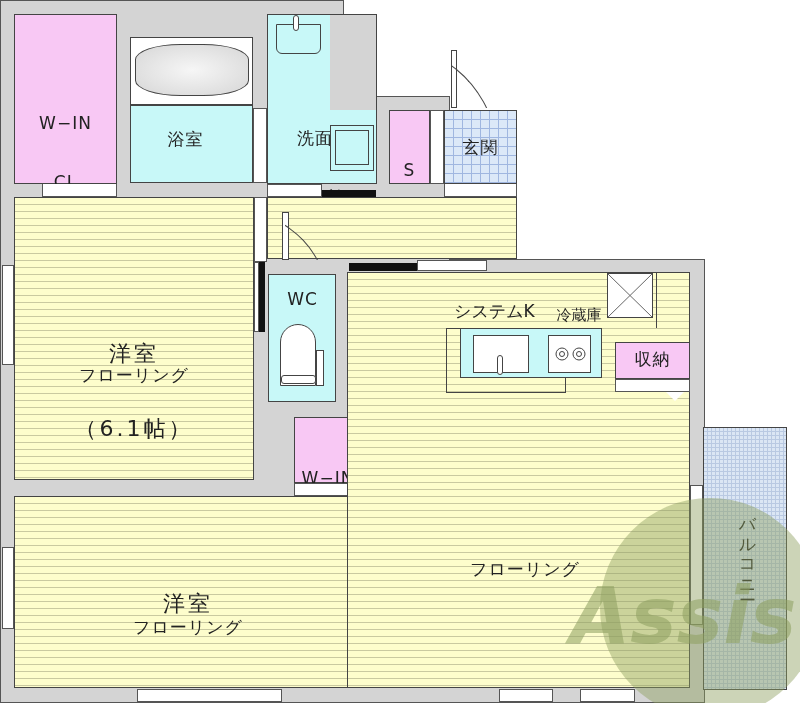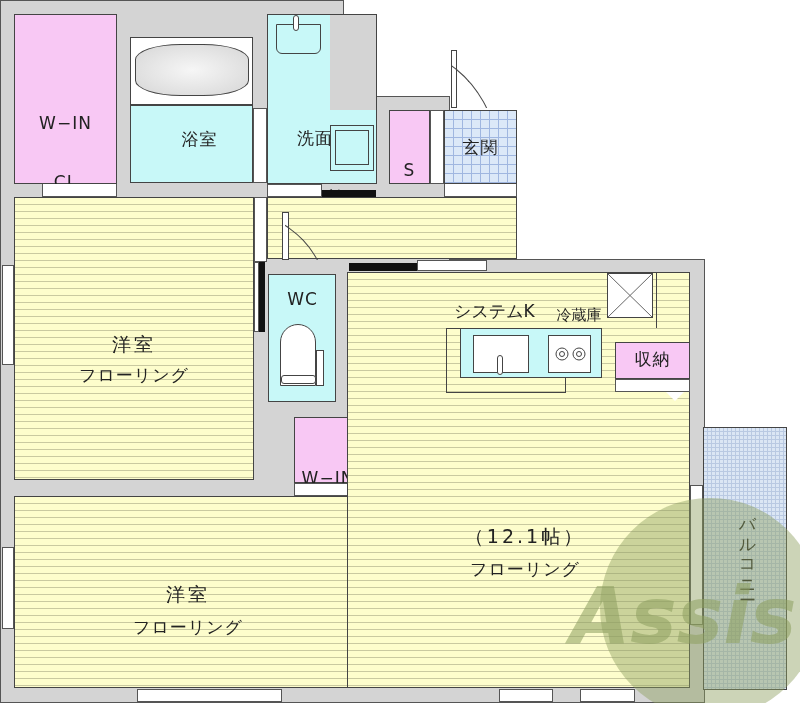--- a/index.html
+++ b/index.html
@@ -21,21 +21,21 @@
       repeating-linear-gradient(to right, transparent 0, transparent 8px, #9fb6e0 8px, #9fb6e0 9px),
       repeating-linear-gradient(to bottom, transparent 0, transparent 8px, #9fb6e0 8px, #9fb6e0 9px);
   }
   .balc {
     background-color: #dbe6f4;
     background-image:
       repeating-linear-gradient(to right, transparent 0, transparent 3px, #b9c9e2 3px, #b9c9e2 4px),
       repeating-linear-gradient(to bottom, transparent 0, transparent 3px, #b9c9e2 3px, #b9c9e2 4px);
   }
   .label { position: absolute; text-align: center; color: #222; line-height: 1.15; white-space: pre; }
-  .lg { font-size: 19px; letter-spacing: 3px; }
+  .lg { font-size: 22px; letter-spacing: 3px; }
   .md { font-size: 17px; letter-spacing: 1px; }
   .sm { font-size: 15px; }
   .win { position: absolute; background: #fff; border: 1px solid #555; }
   .blk { position: absolute; background: #111; }
   .tri-down { position: absolute; width: 0; height: 0; border-left: 9px solid transparent; border-right: 9px solid transparent; border-top: 9px solid #fff; }
   .watermark { position: absolute; pointer-events: none; }
 </style>
 </head>
 <body>
 
@@ -50,21 +50,21 @@
 <div class="label md" style="left:14px;top:75px;width:103px;">
   <div>W−IN</div>
   <div>CL</div>
 </div>
 <div class="win" style="left:42px;top:184px;width:75px;height:13px;border-top:none;"></div>
 <div class="tri-down" style="left:47px;top:197px;border-top-color:#fff;"></div>
 
 <div class="room" style="left:130px;top:37px;width:123px;height:68px;background:#fff;"></div>
 <div class="abs" style="left:135px;top:44px;width:114px;height:52px;border:1px solid #444;border-radius:40%/30%;background:radial-gradient(ellipse at center,#f6f6f6,#d6d6d6);"></div>
 <div class="room aqua" style="left:130px;top:105px;width:123px;height:78px;"></div>
-<div class="label md" style="left:144px;top:130px;width:111px;">浴室</div>
+<div class="label md" style="left:130px;top:130px;width:111px;">浴室</div>
 <div class="win" style="left:253px;top:108px;width:14px;height:75px;"></div>
 
 <div class="room aqua" style="left:267px;top:14px;width:110px;height:170px;"></div>
 <div class="wallnb" style="left:330px;top:15px;width:46px;height:95px;"></div>
 <div class="abs" style="left:276px;top:24px;width:45px;height:30px;border:1px solid #444;background:#c8f8f8;border-radius:0 0 6px 6px;"></div>
 <div class="abs" style="left:293px;top:15px;width:6px;height:16px;border:1px solid #444;background:#fff;border-radius:3px;"></div>
 <div class="label md" style="left:267px;top:90px;width:60px;margin-left:18px;">
   <div>洗面</div>
   <div>脱衣所</div>
 </div>
@@ -89,20 +89,21 @@
 <div class="room floor" style="left:267px;top:197px;width:250px;height:62px;"></div>
 <div class="win" style="left:254px;top:197px;width:13px;height:65px;"></div>
 <div class="abs" style="left:282px;top:212px;width:7px;height:48px;border:1px solid #444;background:#fff;"></div>
 <div class="abs" style="left:240px;top:212px;width:90px;height:96px;border-top:1px solid #444;border-right:1px solid #444;border-radius:0 100% 0 0;clip-path:inset(0 0 50% 50%);"></div>
 <div class="blk" style="left:349px;top:263px;width:68px;height:8px;"></div>
 <div class="win" style="left:417px;top:260px;width:70px;height:11px;"></div>
 
 <div class="room floor" style="left:14px;top:197px;width:240px;height:283px;"></div>
 <div class="label lg" style="left:14px;top:290px;width:240px;">
   <div>洋室</div>
+  <div>（6.1帖）</div>
 </div>
 <div class="label md" style="left:14px;top:366px;width:240px;">フローリング</div>
 <div class="win" style="left:2px;top:265px;width:12px;height:100px;"></div>
 <div class="blk" style="left:258px;top:262px;width:7px;height:70px;"></div>
 <div class="win" style="left:254px;top:262px;width:5px;height:70px;"></div>
 
 <div class="room aqua" style="left:268px;top:274px;width:68px;height:128px;"></div>
 <div class="label md" style="left:268px;top:290px;width:69px;">WC</div>
 <div class="abs" style="left:280px;top:324px;width:36px;height:62px;border:1px solid #444;border-radius:18px 18px 0 0;background:#fff;"></div>
 <div class="abs" style="left:316px;top:350px;width:8px;height:36px;border:1px solid #444;background:#fff;"></div>
@@ -123,21 +124,20 @@
 <div class="label md" style="left:14px;top:618px;width:348px;">フローリング</div>
 <div class="win" style="left:2px;top:547px;width:12px;height:82px;"></div>
 <div class="win" style="left:137px;top:689px;width:145px;height:13px;"></div>
 <div class="win" style="left:362px;top:496px;width:14px;height:130px;"></div>
 <div class="blk" style="left:366px;top:625px;width:8px;height:63px;"></div>
 
 <div class="room floor" style="left:376px;top:272px;width:314px;height:416px;"></div>
 <div class="room floor" style="left:347px;top:272px;width:310px;height:56px;border-bottom:none;"></div>
 <div class="room floor" style="left:347px;top:272px;width:30px;height:416px;border-right:none;"></div>
 <div class="label lg" style="left:400px;top:482px;width:250px;">
-  <div>（12.1帖）</div>
 </div>
 <div class="label md" style="left:400px;top:560px;width:250px;">フローリング</div>
 <div class="win" style="left:690px;top:485px;width:13px;height:140px;"></div>
 <div class="win" style="left:499px;top:689px;width:54px;height:13px;"></div>
 <div class="win" style="left:580px;top:689px;width:55px;height:13px;"></div>
 
 <div class="label md" style="left:454px;top:302px;width:100px;text-align:left;letter-spacing:0;">システムK</div>
 <div class="label sm" style="left:550px;top:272px;width:58px;">
   <div>冷蔵庫</div>
   <div>置場</div>

